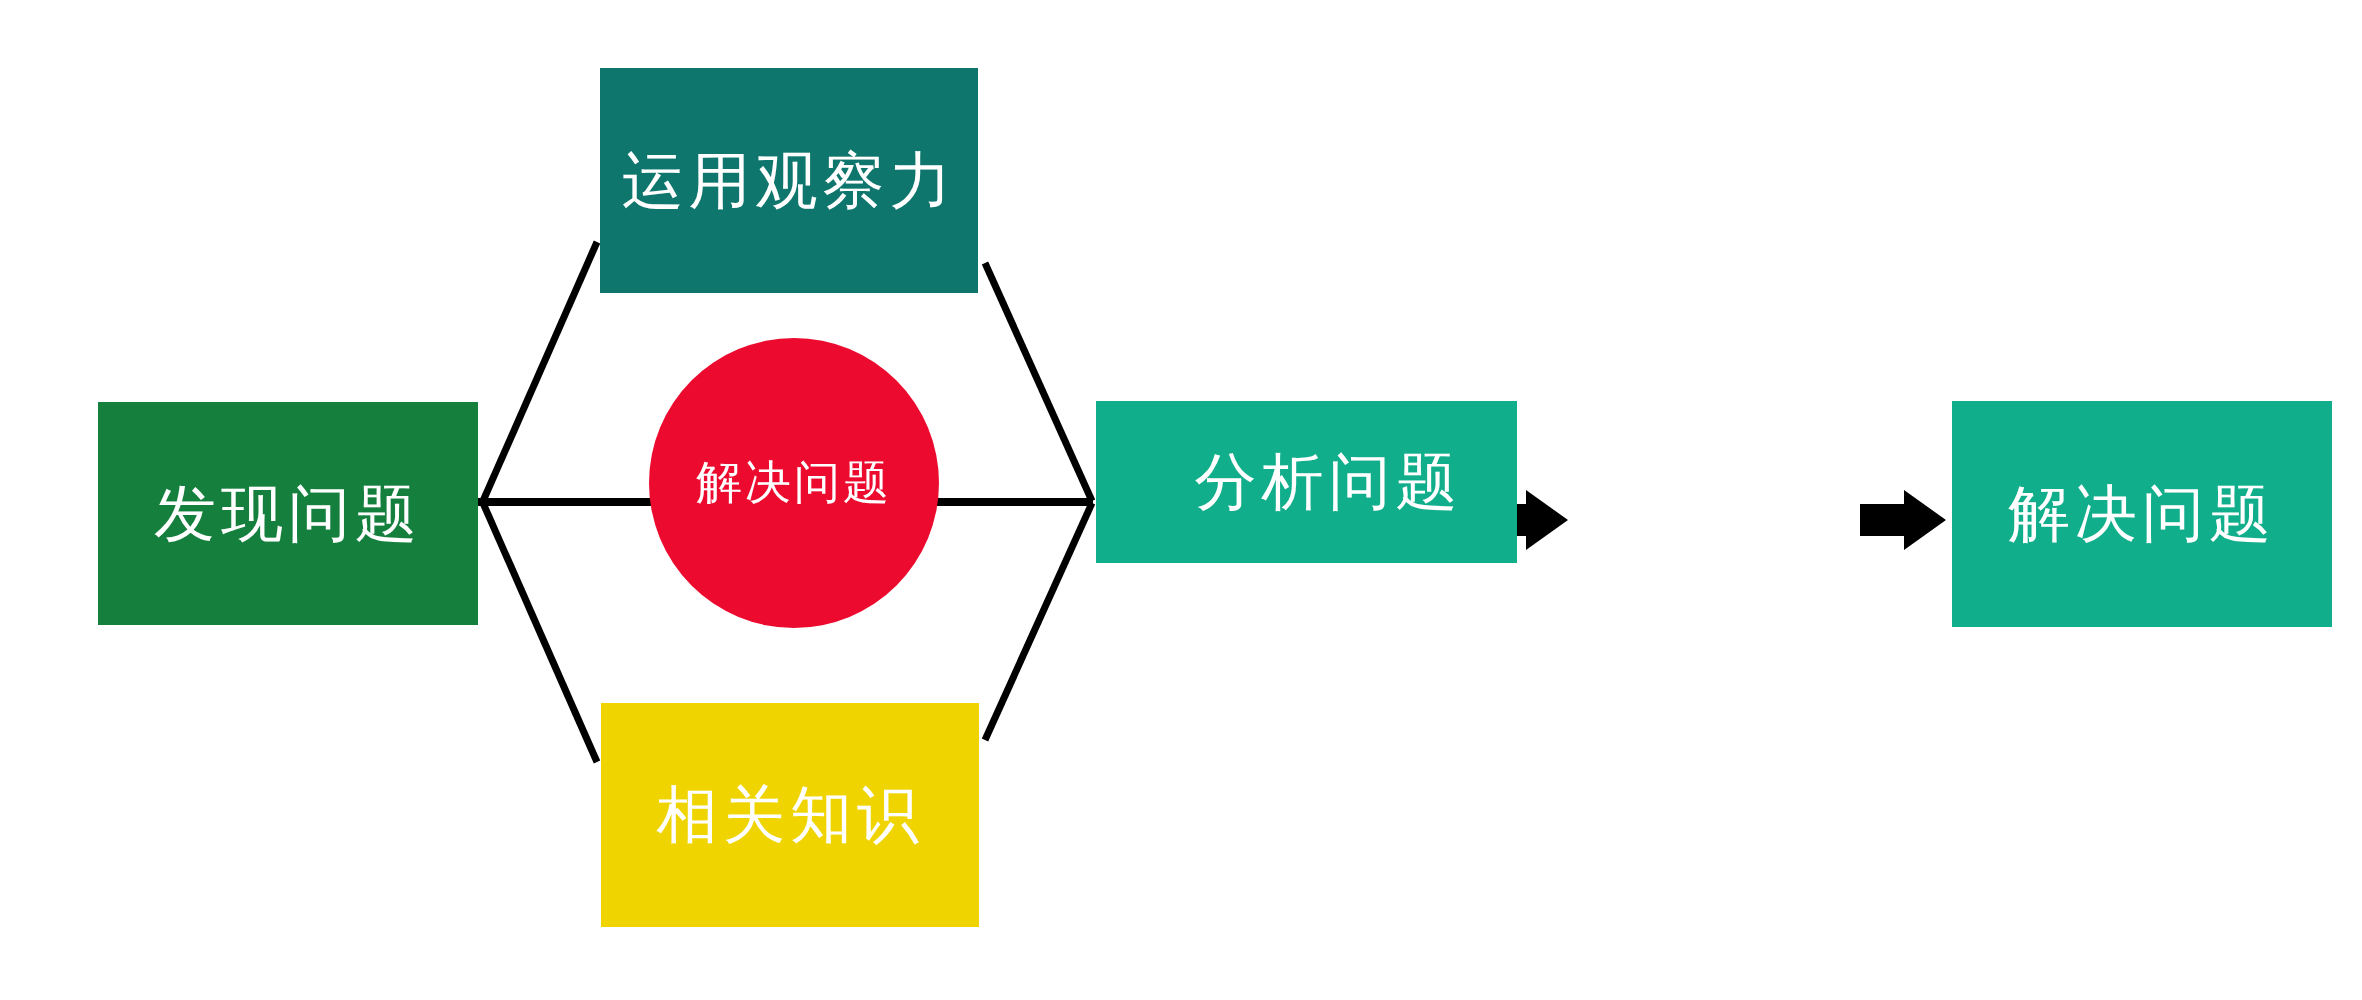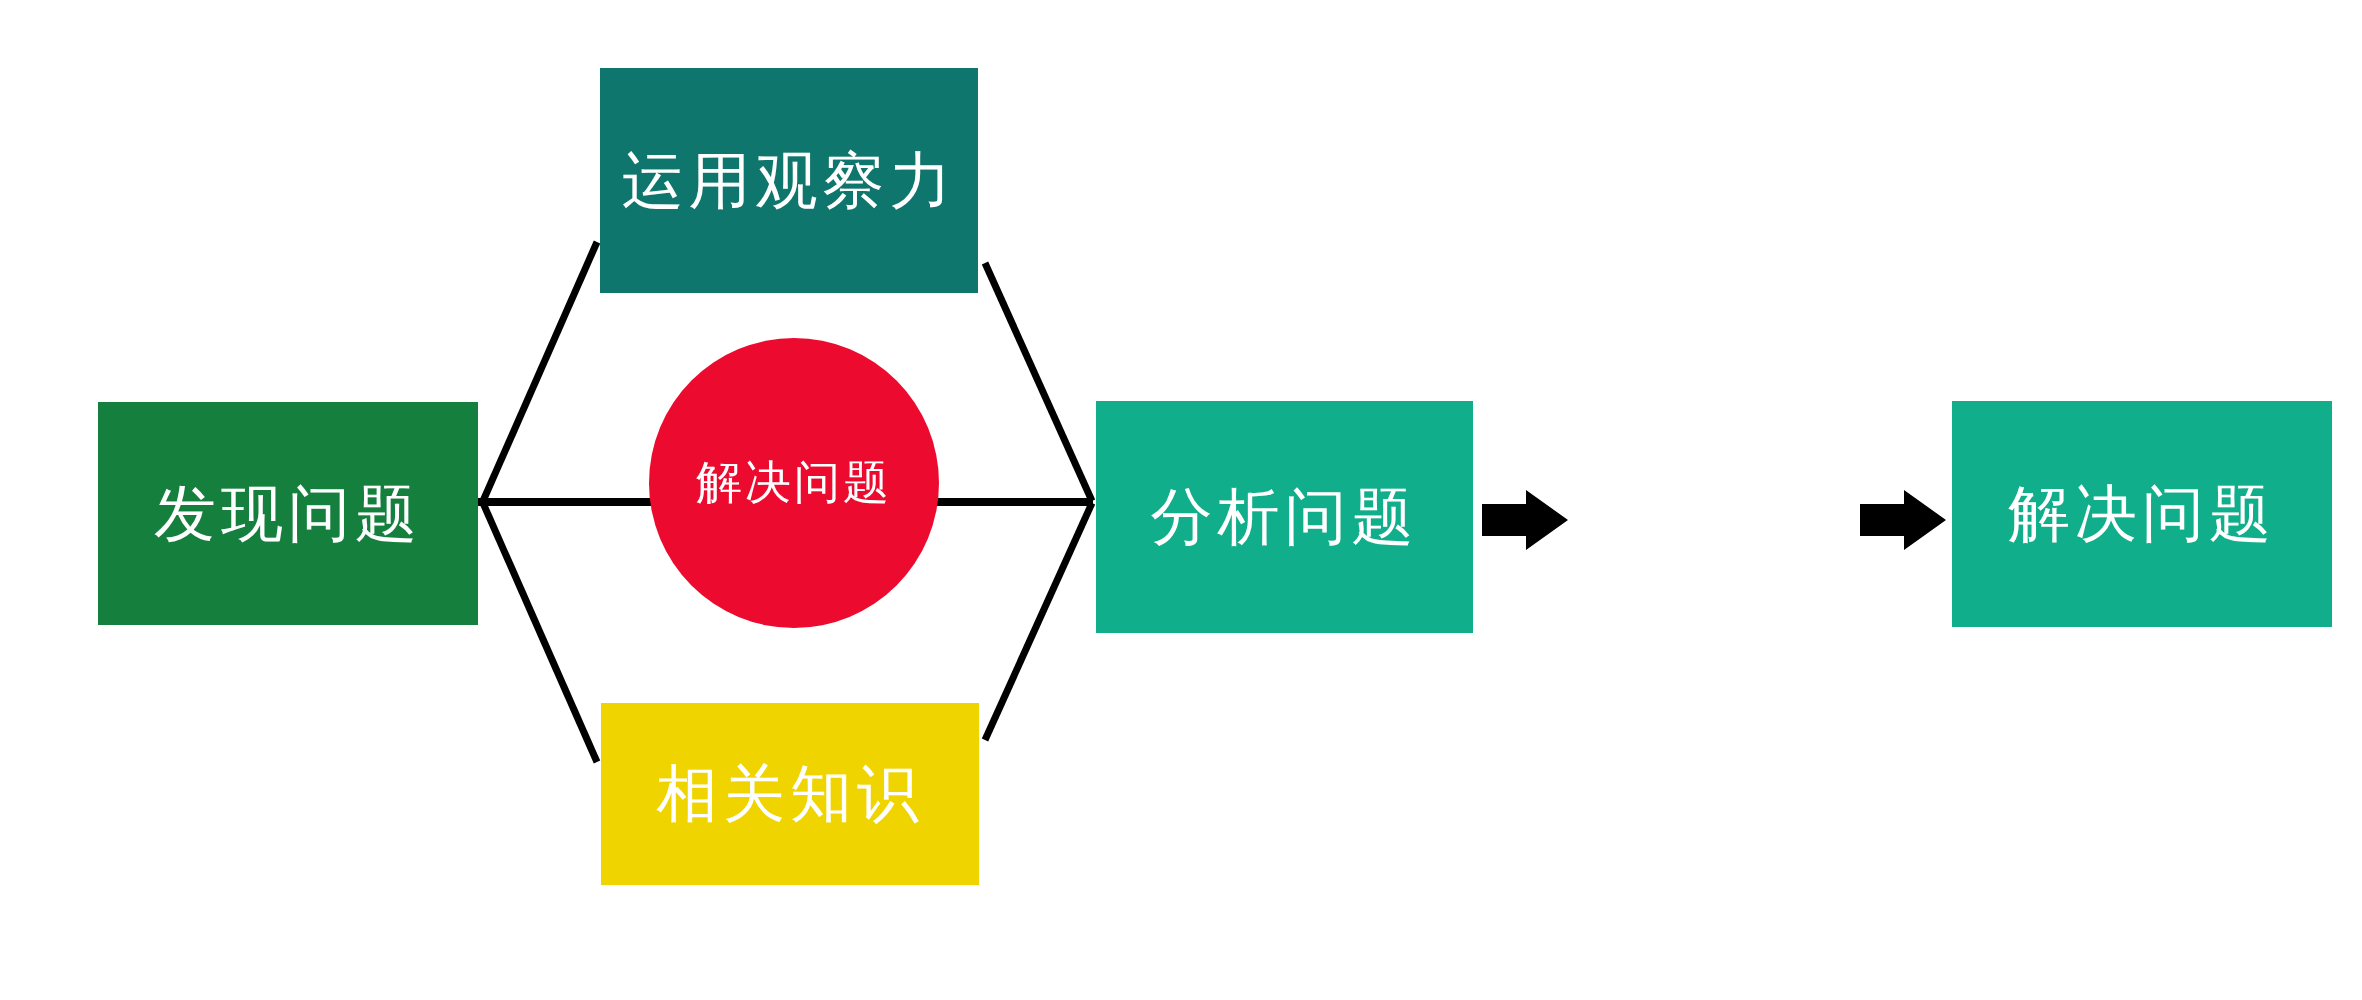--- a/index.html
+++ b/index.html
@@ -43,22 +43,22 @@
     font-size: 46px;
     letter-spacing: 3px;
     font-weight: 400;
     white-space: nowrap;
   }
 
   
   #node-discover       { left:   98px; top: 402px; width: 380px; height: 223px; }
   #node-observe        { left:  600px; top:  68px; width: 378px; height: 225px; }
   #node-representation { left:  649px; top: 338px; width: 290px; height: 290px; }
-  #node-knowledge      { left:  601px; top: 703px; width: 378px; height: 182px; text-align: center; }
-  #node-analyze        { left: 1096px; top: 401px; width: 377px; height: 232px; }
+  #node-knowledge      { left:  601px; top: 703px; width: 378px; height: 224px; text-align: center; }
+  #node-analyze        { left: 1096px; top: 401px; width: 377px; height: 162px; padding-left: 44px; }
   #node-cause          { left: 1570px; top: 337px; width: 286px; height: 290px; }
   #node-solve          { left: 1952px; top: 401px; width: 380px; height: 226px; }
 </style>
 </head>
 <body>
 
 <div class="canvas" style="background-color: rgb(255, 255, 255);">
 
   <svg class="connectors" width="2362" height="1000" viewBox="0 0 2362 1000">
     <line x1="477" y1="502" x2="1093" y2="502" stroke="#000000" stroke-width="8"></line>

